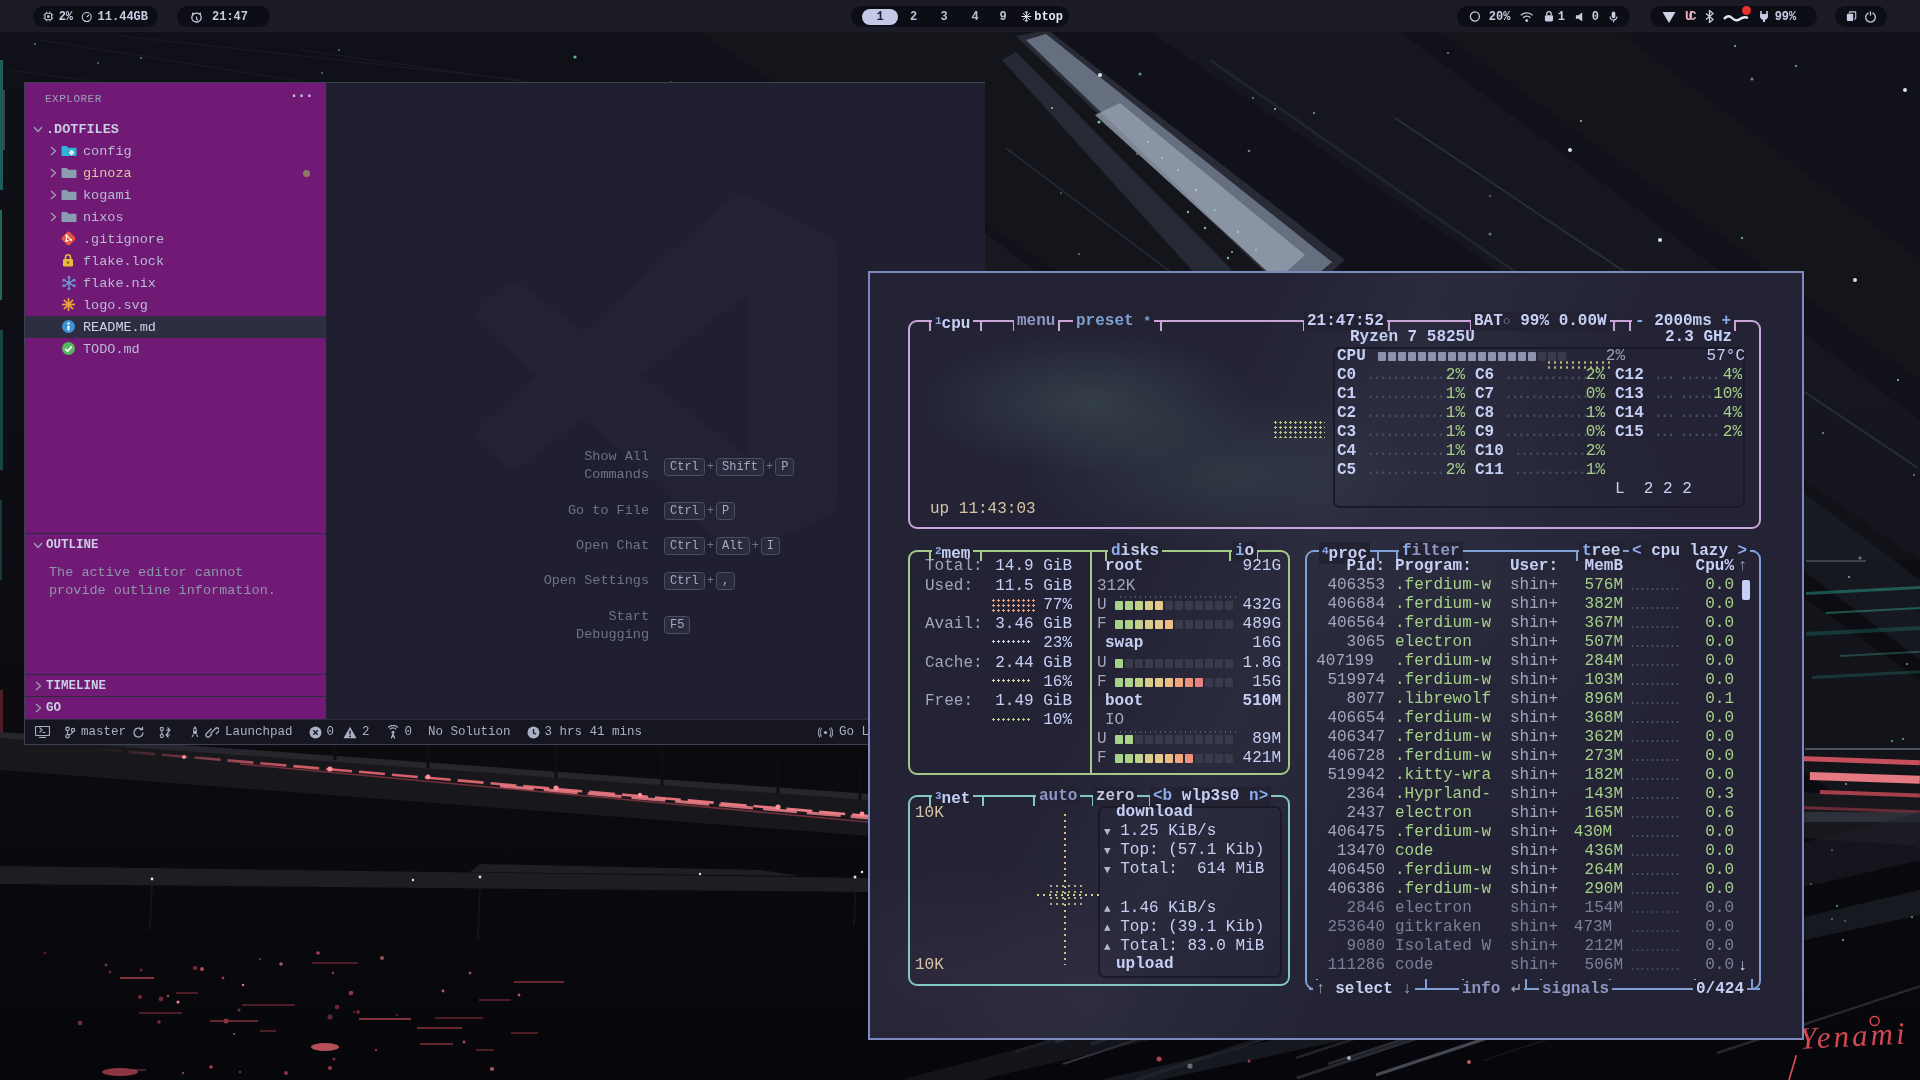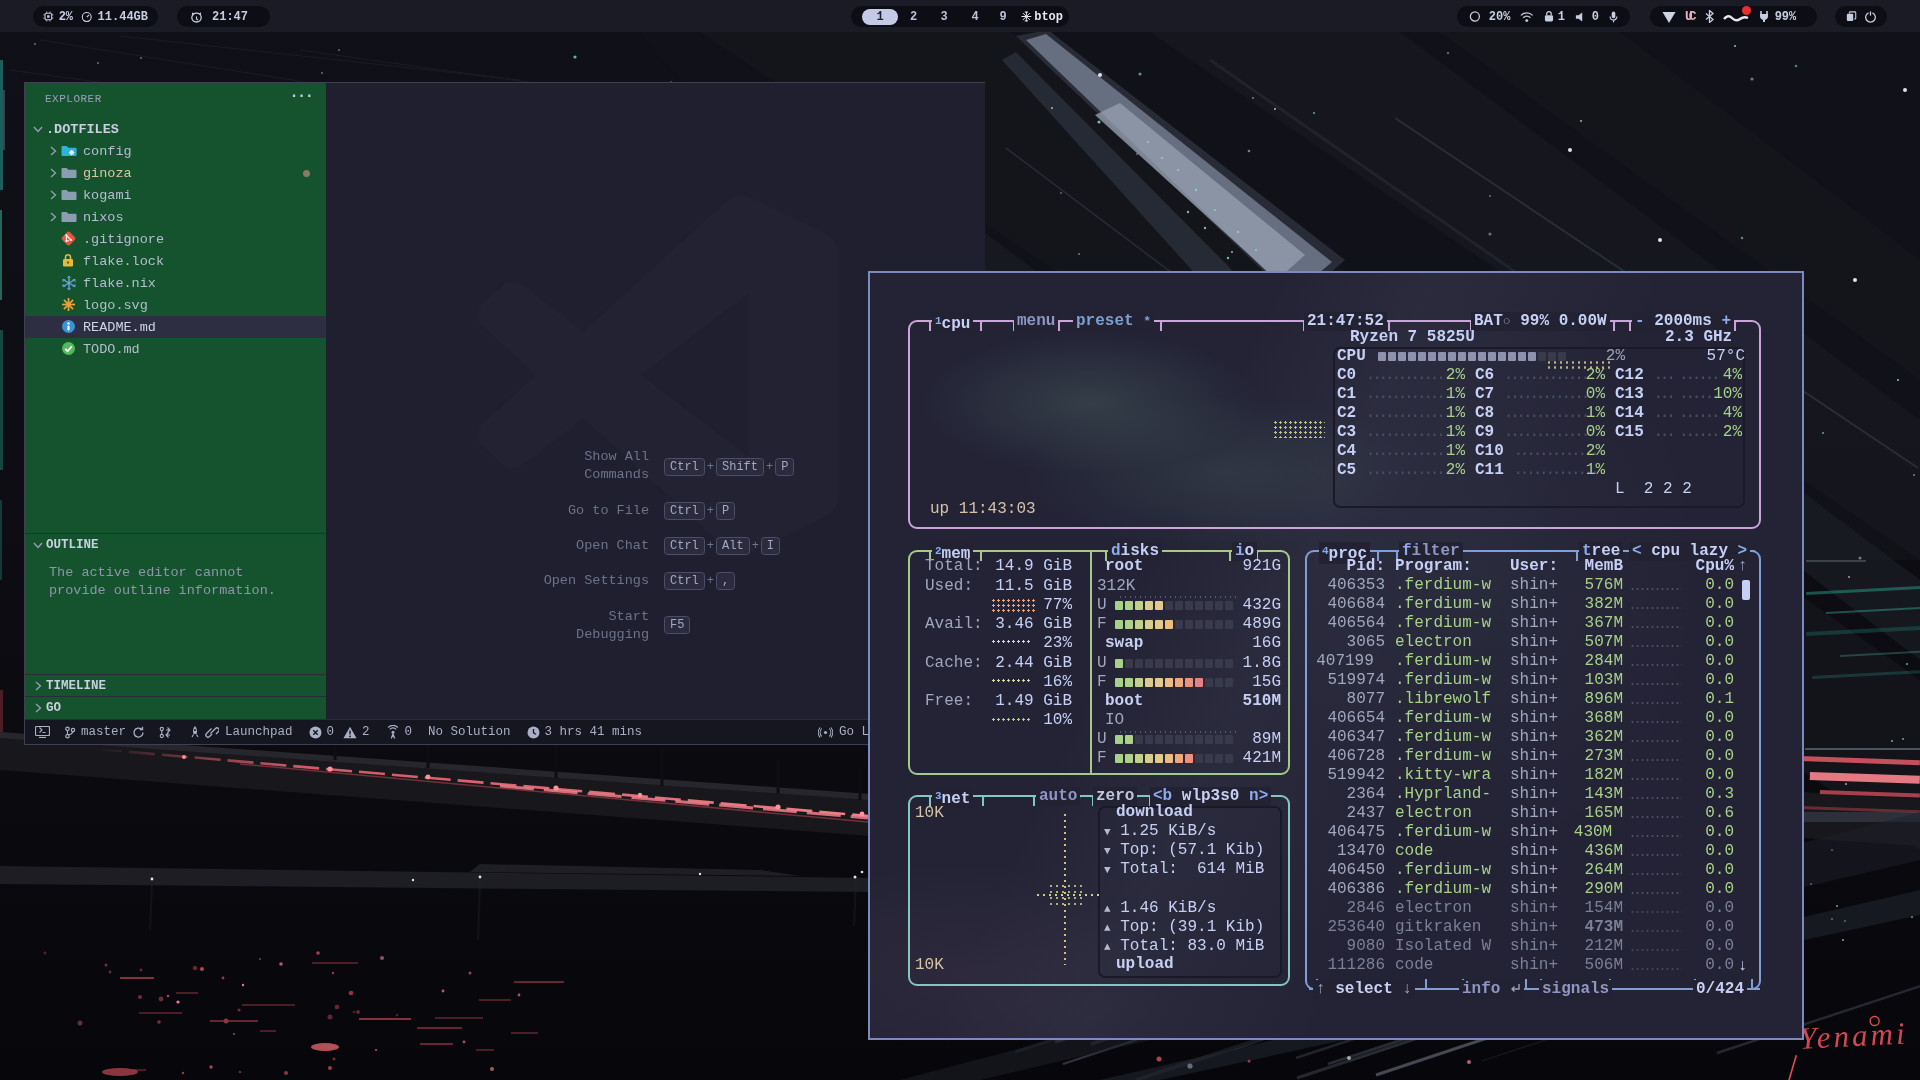--- a/index.html
+++ b/index.html
@@ -5,21 +5,21 @@
 html,body{margin:0;padding:0;width:1920px;height:1080px;overflow:hidden;background:#0b0b10;}
 *{box-sizing:border-box;}
 .abs{position:absolute;}
 body{font-family:"Liberation Mono",monospace;position:relative;}
 
 #bar{position:absolute;left:0;top:0;width:1920px;height:32px;background:#1b1b26;z-index:5;}
 .pill{position:absolute;top:6px;height:21px;background:#0d0d16;border-radius:11px;display:flex;align-items:center;color:#c7cde0;font-size:12px;font-weight:bold;}
 .pill svg{display:block;}
 
 #vsc{position:absolute;left:24px;top:82px;width:961px;height:663px;background:#1e1e2d;border:1px solid #3e4053;z-index:6;}
-#vsc .side{position:absolute;left:0;top:0;width:301px;height:636px;background:#14532d;}
+#vsc .side{position:absolute;left:0;top:0;width:301px;height:636px;background:#701a75;}
 #vsc .edit{position:absolute;left:301px;top:0;width:659px;height:636px;background:#1f1f2f;}
 #vsc .sbar{position:absolute;left:0;top:636px;width:959px;height:25px;background:#161621;border-top:1px solid #2b2b3b;display:flex;align-items:center;color:#a9afc4;font-size:12.5px;}
 .row{position:absolute;left:0;width:301px;height:22px;display:flex;align-items:center;color:#b6bdd2;font-size:13.5px;}
 .row .ic{width:16px;height:16px;margin-right:6px;flex:0 0 16px;}
 .chev{width:16px;flex:0 0 16px;display:flex;align-items:center;justify-content:center;}
 
 #btop{position:absolute;left:868px;top:271px;width:936px;height:769px;background:radial-gradient(ellipse 240px 100px at 220px 130px,rgba(128,185,160,0.18),transparent 70%),radial-gradient(ellipse 280px 110px at 350px 200px,rgba(115,170,145,0.14),transparent 70%),linear-gradient(115deg,transparent 32%,rgba(165,175,195,0.055) 44%,rgba(165,175,195,0.03) 52%,transparent 62%),radial-gradient(ellipse 300px 400px at 620px 300px,rgba(150,160,190,0.05),transparent 70%),radial-gradient(ellipse 300px 160px at 90px 700px,rgba(190,120,150,0.07),transparent 70%),#232335;border:2px solid #7c8ac0;z-index:7;font-size:16px;line-height:19px;color:#c6d0f5;}
 .bx{position:absolute;border-radius:9px;}
 .blab{position:absolute;top:-10px;background:#222232;padding:0 3px;font-weight:bold;font-size:16px;line-height:19px;white-space:pre;}
 .blab2{position:absolute;bottom:-11px;background:#222232;padding:0 3px;font-weight:bold;font-size:16px;line-height:19px;white-space:pre;}
@@ -1070,21 +1070,21 @@
 <div class="t " style="left:820px;top:607px;width:44px;text-align:right;"><span class="g">0.0</span></div>
 <div class="t " style="left:435px;top:626px;width:80px;text-align:right;"><span class="dim">2846</span></div>
 <div class="t " style="left:525px;top:626px;"><span class="dim">electron</span></div>
 <div class="t " style="left:640px;top:626px;"><span class="dim">shin+</span></div>
 <div class="t " style="left:693px;top:626px;width:60px;text-align:right;"><span class="dim">154M</span></div>
 <div class="abs" style="left:760px;top:637px;width:52px;height:4px;background-image:radial-gradient(circle,#44485c 0.9px,transparent 1.2px);background-size:5px 4px;"></div>
 <div class="t " style="left:820px;top:626px;width:44px;text-align:right;"><span class="dim">0.0</span></div>
 <div class="t " style="left:435px;top:645px;width:80px;text-align:right;"><span class="dim">253640</span></div>
 <div class="t " style="left:525px;top:645px;"><span class="dim">gitkraken</span></div>
 <div class="t " style="left:640px;top:645px;"><span class="dim">shin+</span></div>
-<div class="t " style="left:693px;top:645px;width:60px;text-align:right;font-weight:bold;"><span class="dim">473M</span></div>
+<div class="t " style="left:693px;top:645px;width:60px;text-align:center;"><span class="dim">473M</span></div>
 <div class="abs" style="left:760px;top:656px;width:52px;height:4px;background-image:radial-gradient(circle,#44485c 0.9px,transparent 1.2px);background-size:5px 4px;"></div>
 <div class="t " style="left:820px;top:645px;width:44px;text-align:right;"><span class="dim">0.0</span></div>
 <div class="t " style="left:435px;top:664px;width:80px;text-align:right;"><span class="dim">9080</span></div>
 <div class="t " style="left:525px;top:664px;"><span class="dim">Isolated W</span></div>
 <div class="t " style="left:640px;top:664px;"><span class="dim">shin+</span></div>
 <div class="t " style="left:693px;top:664px;width:60px;text-align:right;"><span class="dim">212M</span></div>
 <div class="abs" style="left:760px;top:675px;width:52px;height:4px;background-image:radial-gradient(circle,#44485c 0.9px,transparent 1.2px);background-size:5px 4px;"></div>
 <div class="t " style="left:820px;top:664px;width:44px;text-align:right;"><span class="dim">0.0</span></div>
 <div class="t " style="left:435px;top:683px;width:80px;text-align:right;"><span class="dim">111286</span></div>
 <div class="t " style="left:525px;top:683px;"><span class="dim">code</span></div>

